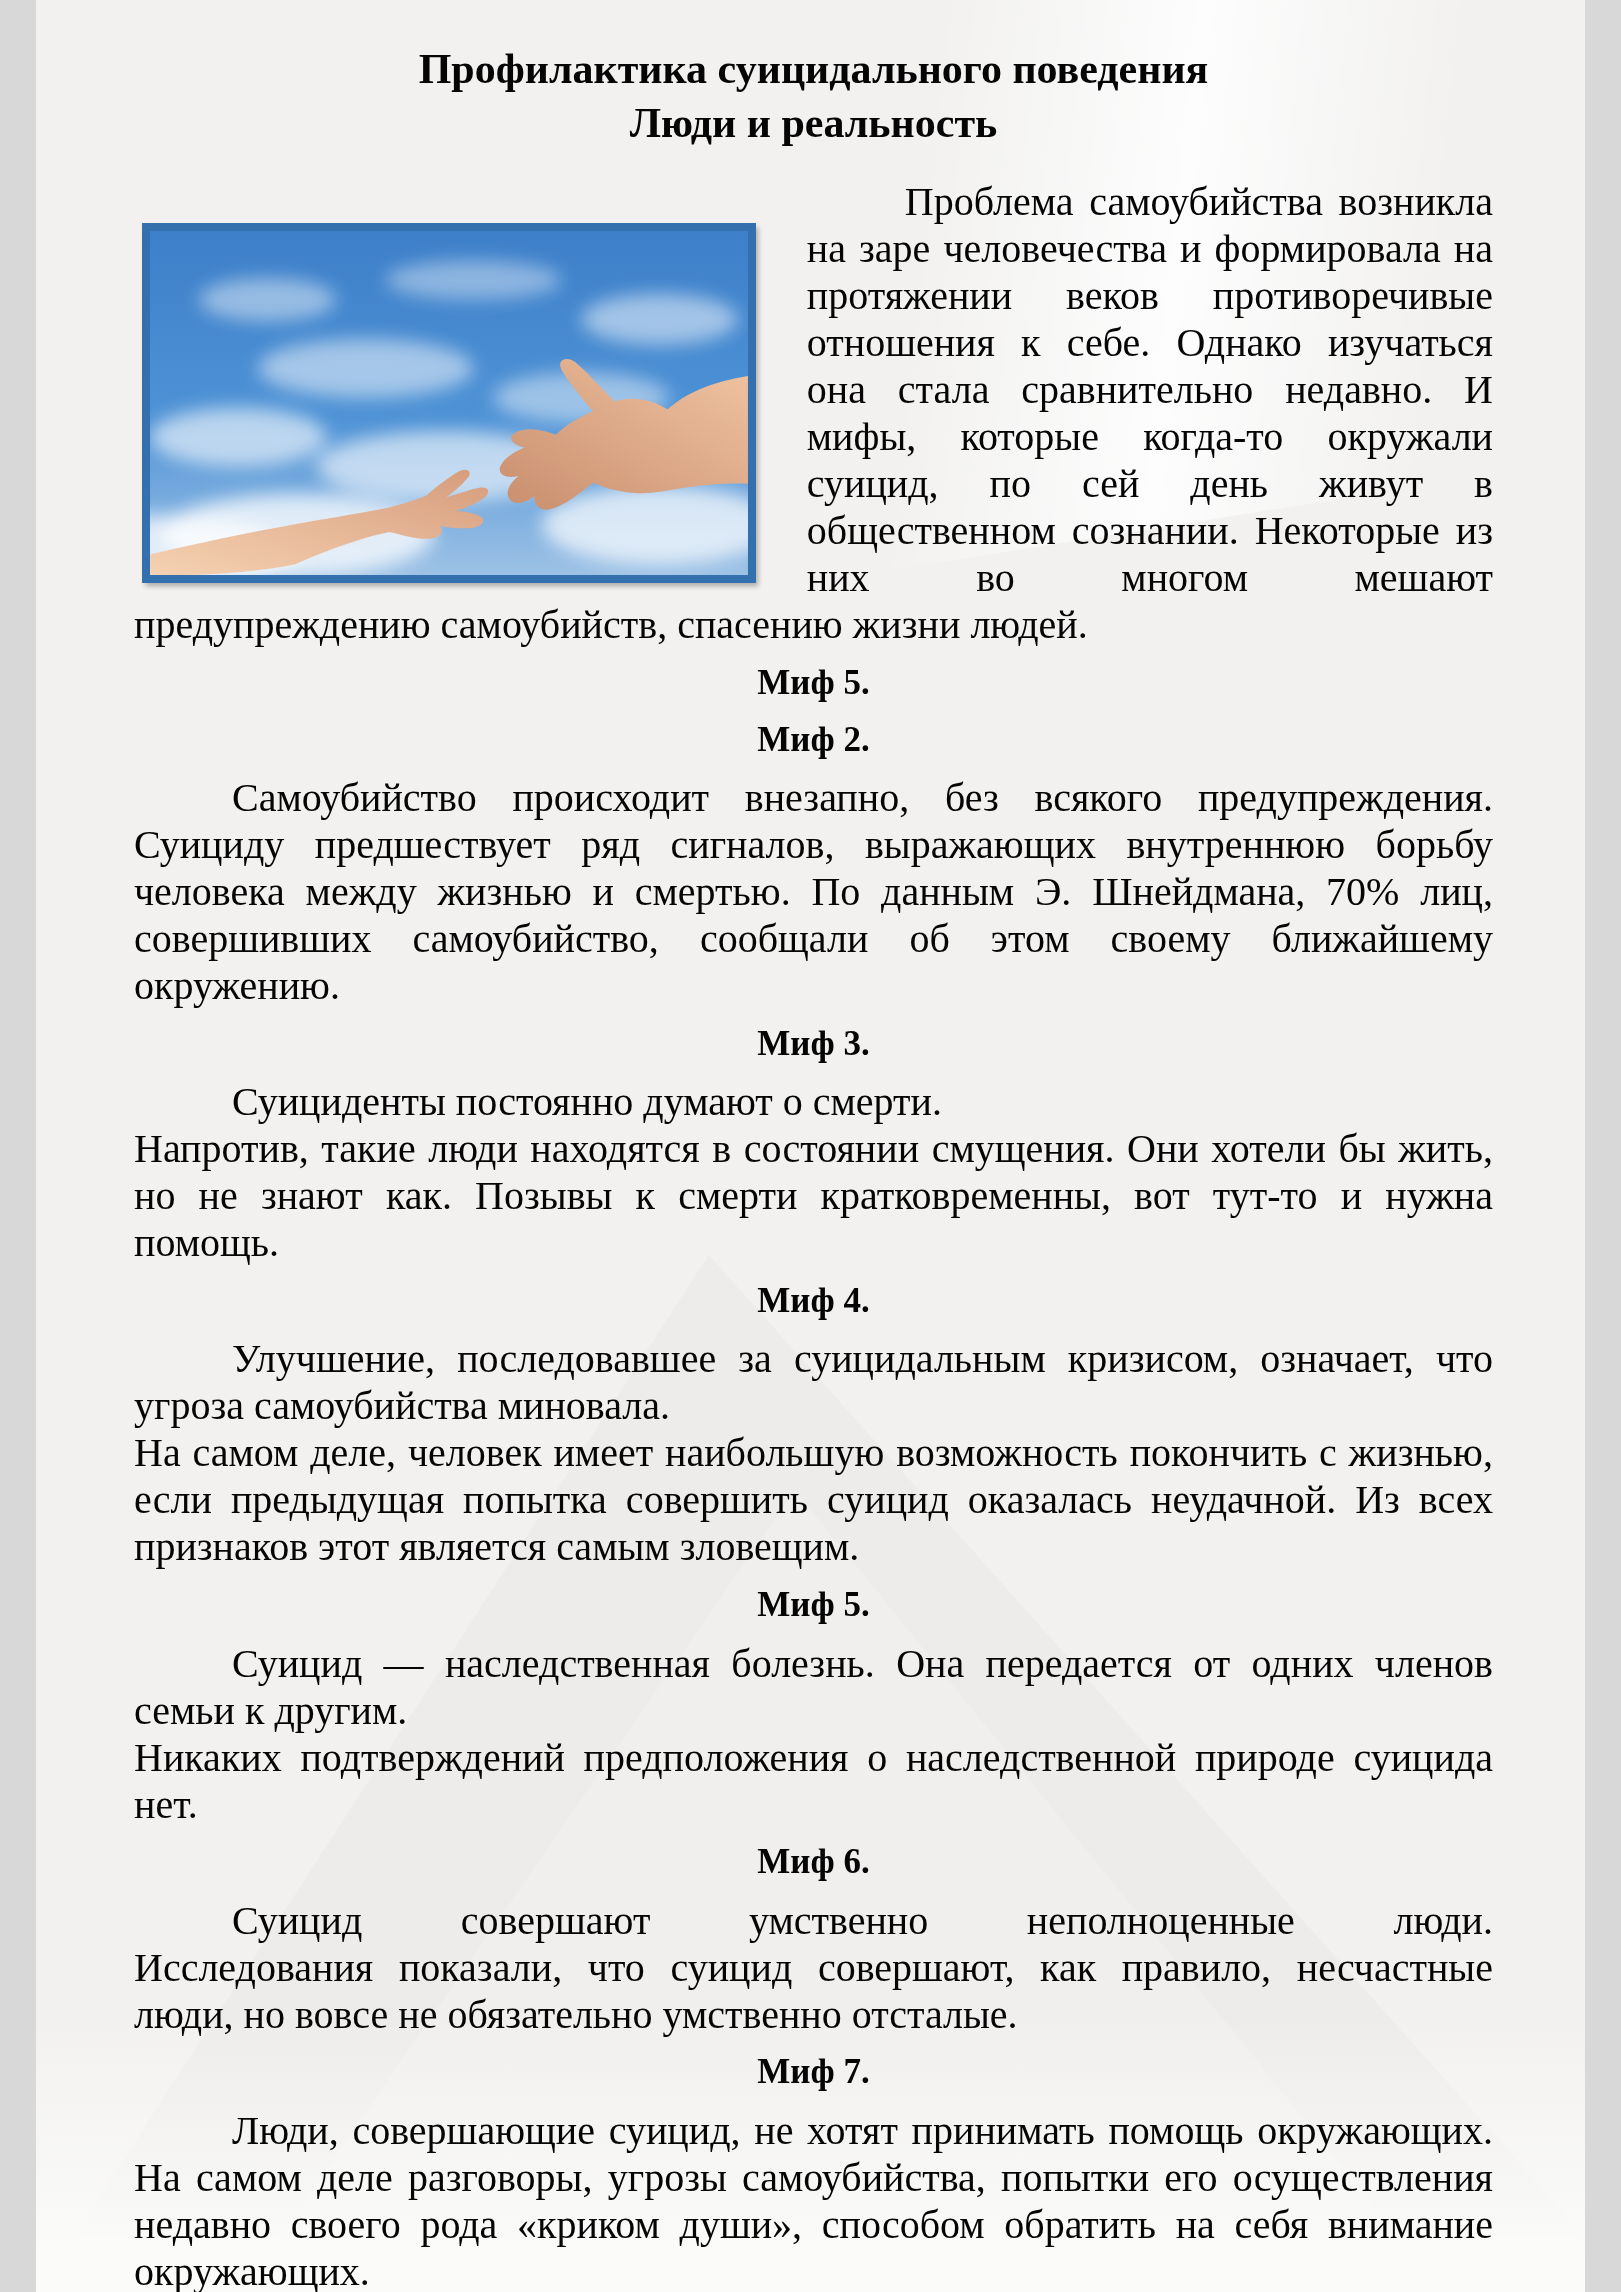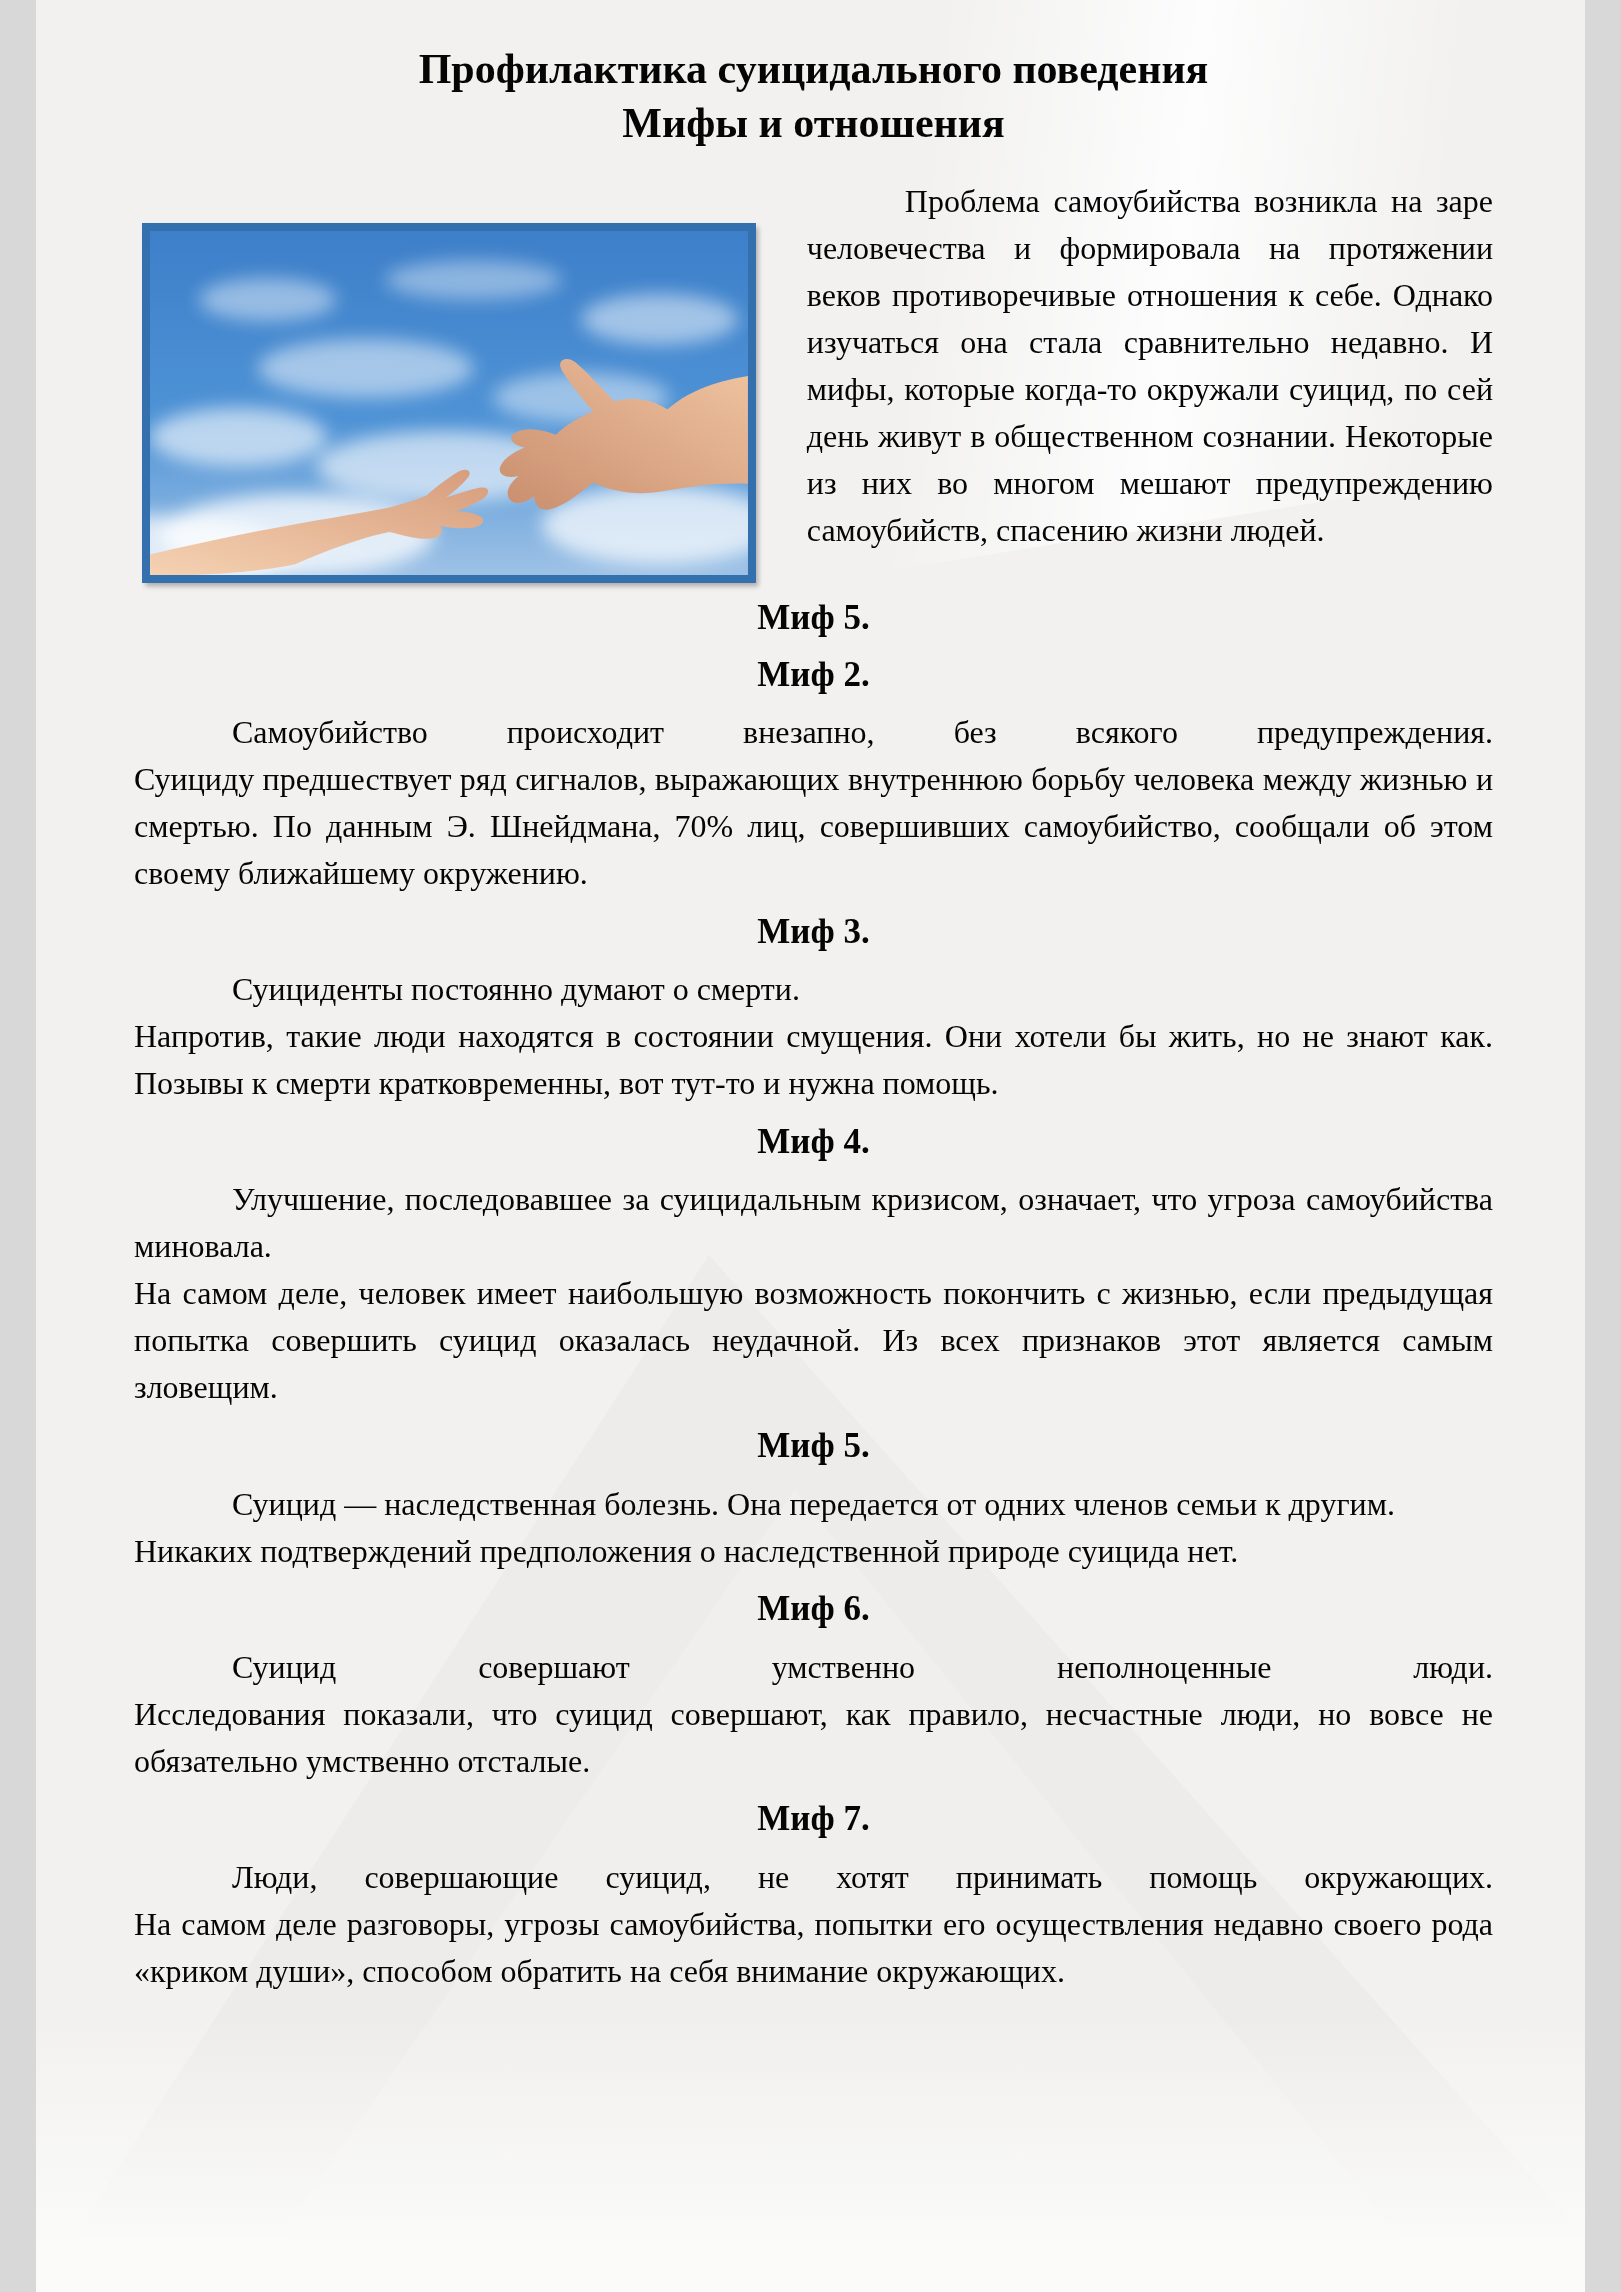--- a/index.html
+++ b/index.html
@@ -59,21 +59,21 @@
     width: 598px;
     height: 344px;
     border: 8.8px solid #3470ae;
     margin: 45px 51px 11.8px 7.8px;
     box-shadow: 2.9px 3.9px 4.9px rgba(0,0,0,0.28);
     background: #4285ca;
   }
   .photo-frame svg { display: block; }
   .body-text {
     margin: 0;
-    font-size: 32px;
+    font-size: 40px;
     line-height: 47px;
     text-align: justify;
   }
   .indent { text-indent: 98px; }
   .stretch { text-align-last: justify; }
   .myths { clear: both; }
   .myth-heading {
     margin: 11.8px 0 11.8px 0;
     text-align: center;
     font-size: 35px;
@@ -85,21 +85,21 @@
 <body>
 
 <div class="page">
   <div class="bg-streak"></div>
   <div class="bg-tri"></div>
   <div class="bg-tri2"></div>
   <div class="bg-fade-bottom"></div>
 
   <div class="content">
 
-    <h1 class="doc-title"><span>Профилактика суицидального поведения</span><br><span>Мифы и отношения</span></h1>
+    <h1 class="doc-title"><span>Профилактика суицидального поведения</span><br><span>Люди и реальность</span></h1>
 
     <div class="intro-wrap">
       <div class="photo-frame">
         <svg width="598" height="344" viewBox="0 0 610 351">
           <defs>
             <linearGradient id="skyG" x1="0" y1="0" x2="0" y2="1">
               <stop offset="0" stop-color="#3d7fc9"></stop>
               <stop offset="0.55" stop-color="#4f93d6"></stop>
               <stop offset="1" stop-color="#9ec2e6"></stop>
             </linearGradient>

